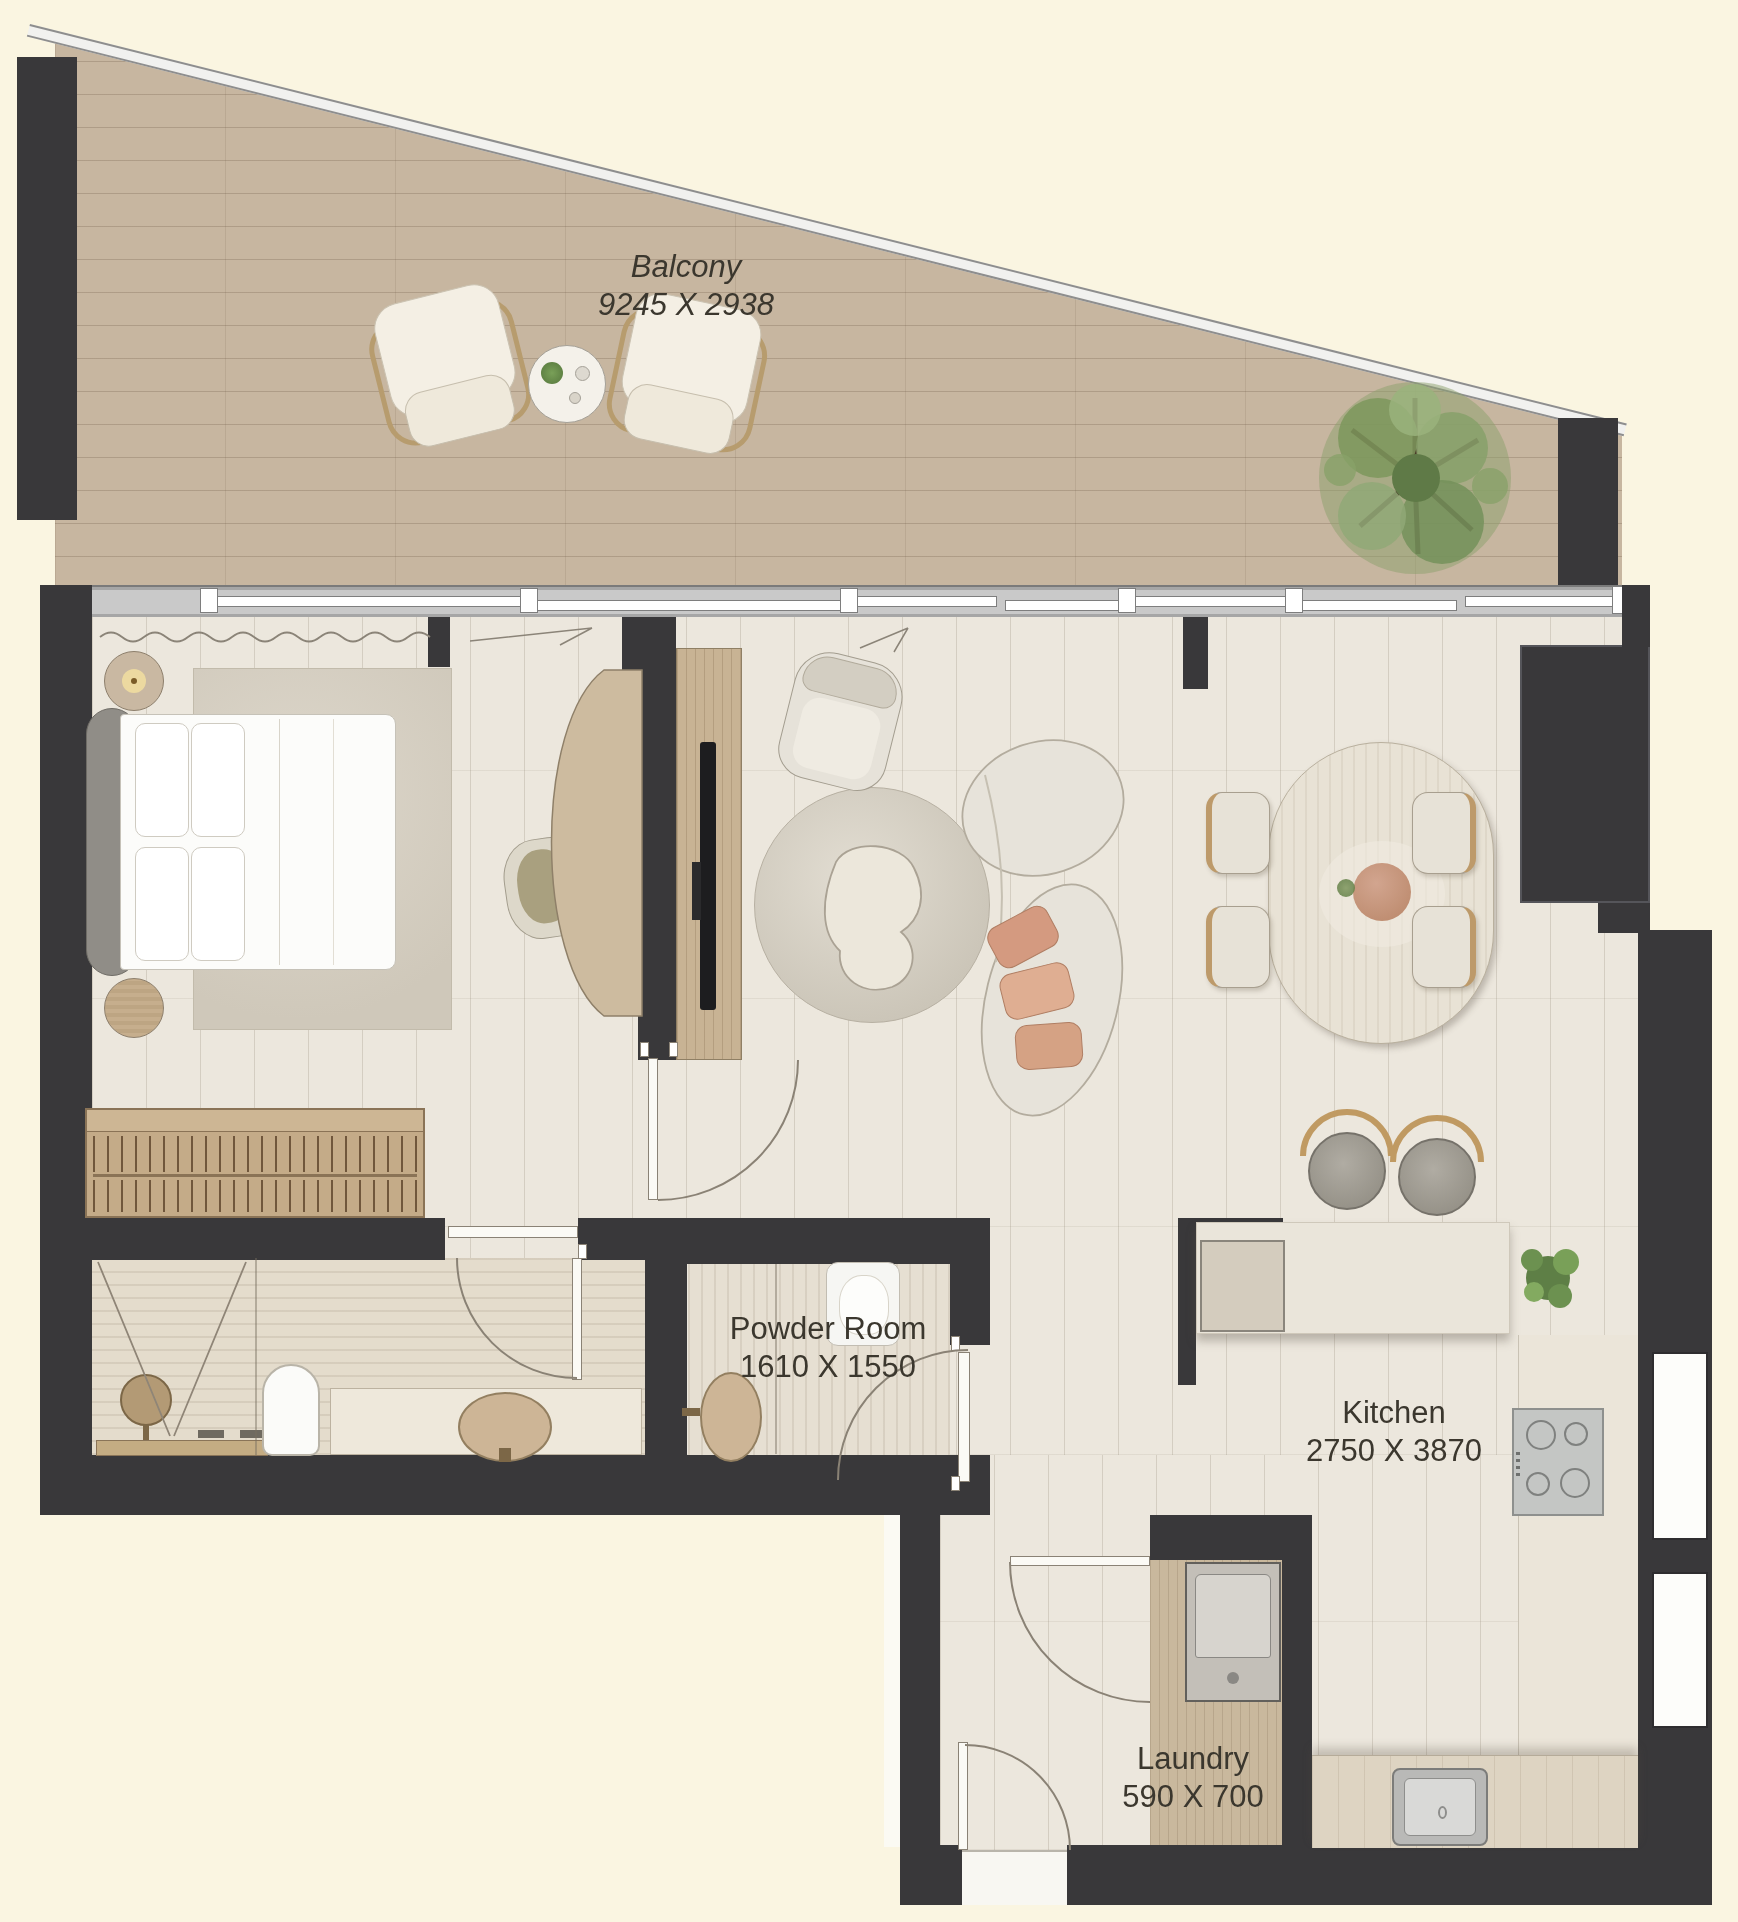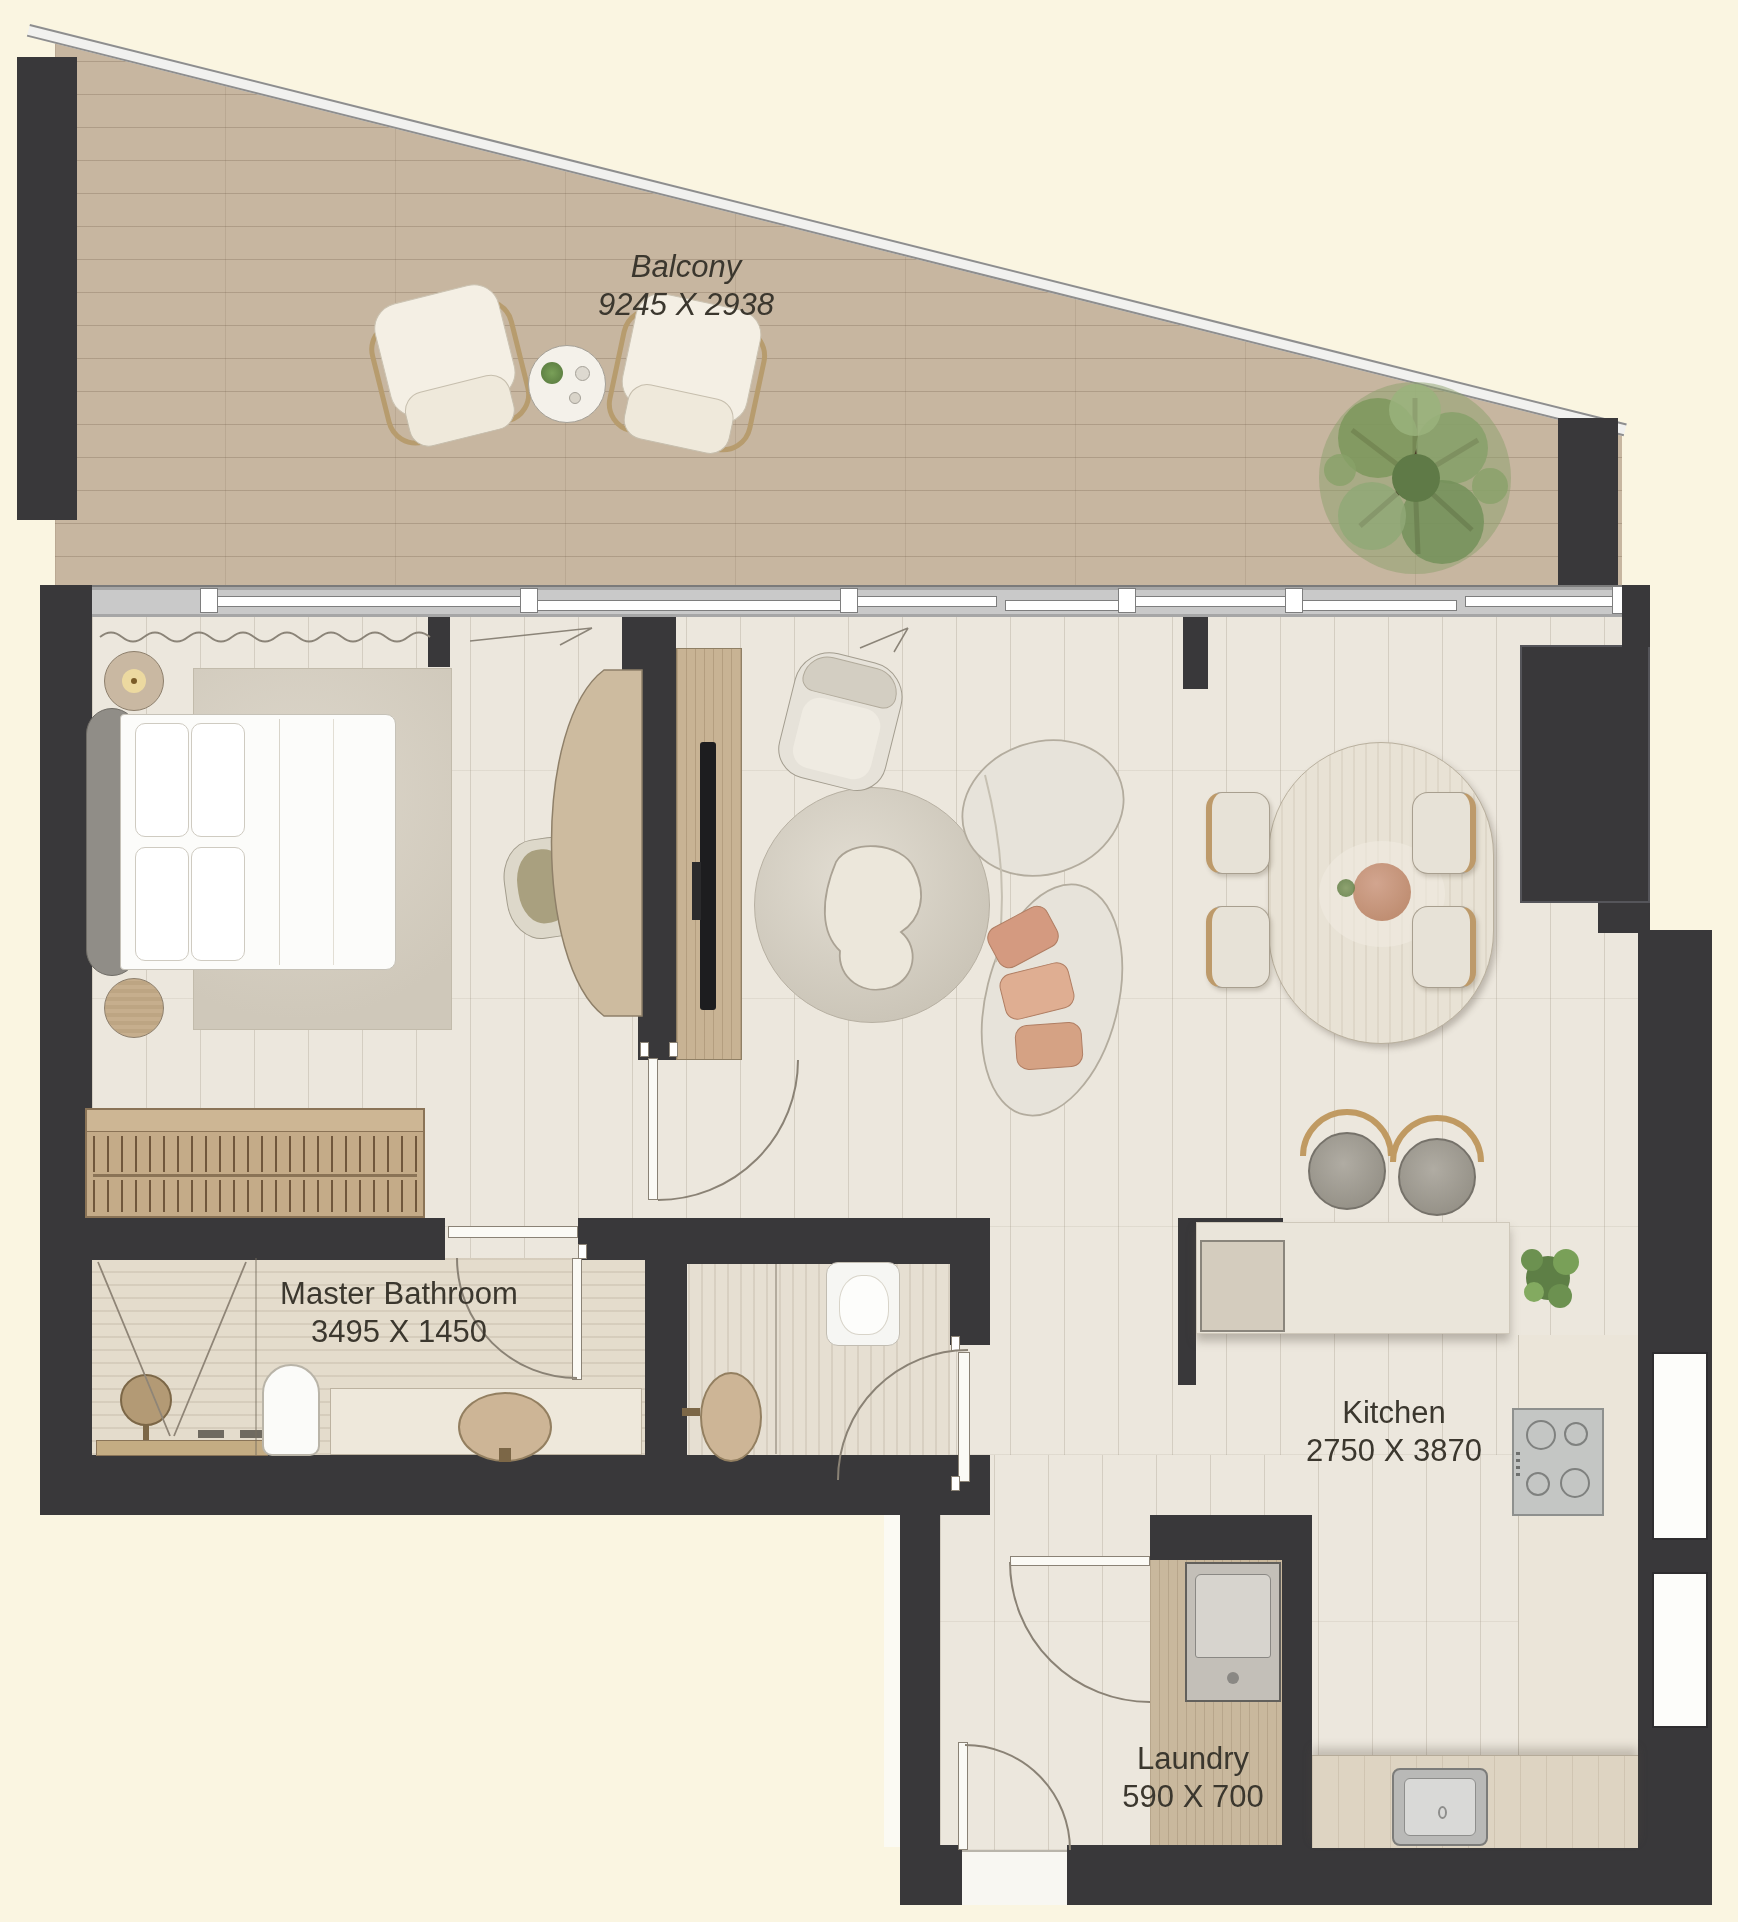--- a/index.html
+++ b/index.html
@@ -257,23 +257,23 @@
       <circle cx="1532" cy="1260" r="11" fill="#6c9150"></circle>
       <circle cx="1560" cy="1296" r="12" fill="#6c9150"></circle>
       <circle cx="1534" cy="1292" r="10" fill="#83aa60"></circle>
     </g>
   </svg>
 
   <div class="room-label" style="left:686px;top:248px;font-style:italic;">
     <div>Balcony</div>
     <div>9245 X 2938</div>
   </div>
-  <div class="room-label" style="left:399px;top:1275px;">
-    <div>Master Bathroom</div>
-    <div>3495 X 1450</div>
+  <div class="room-label" style="left:828px;top:1310px;">
+    <div>Powder Room</div>
+    <div>1610 X 1550</div>
   </div>
   <div class="room-label" style="left:1394px;top:1394px;">
     <div>Kitchen</div>
     <div>2750 X 3870</div>
   </div>
   <div class="room-label" style="left:1193px;top:1740px;">
     <div>Laundry</div>
     <div>590 X 700</div>
   </div>
 

